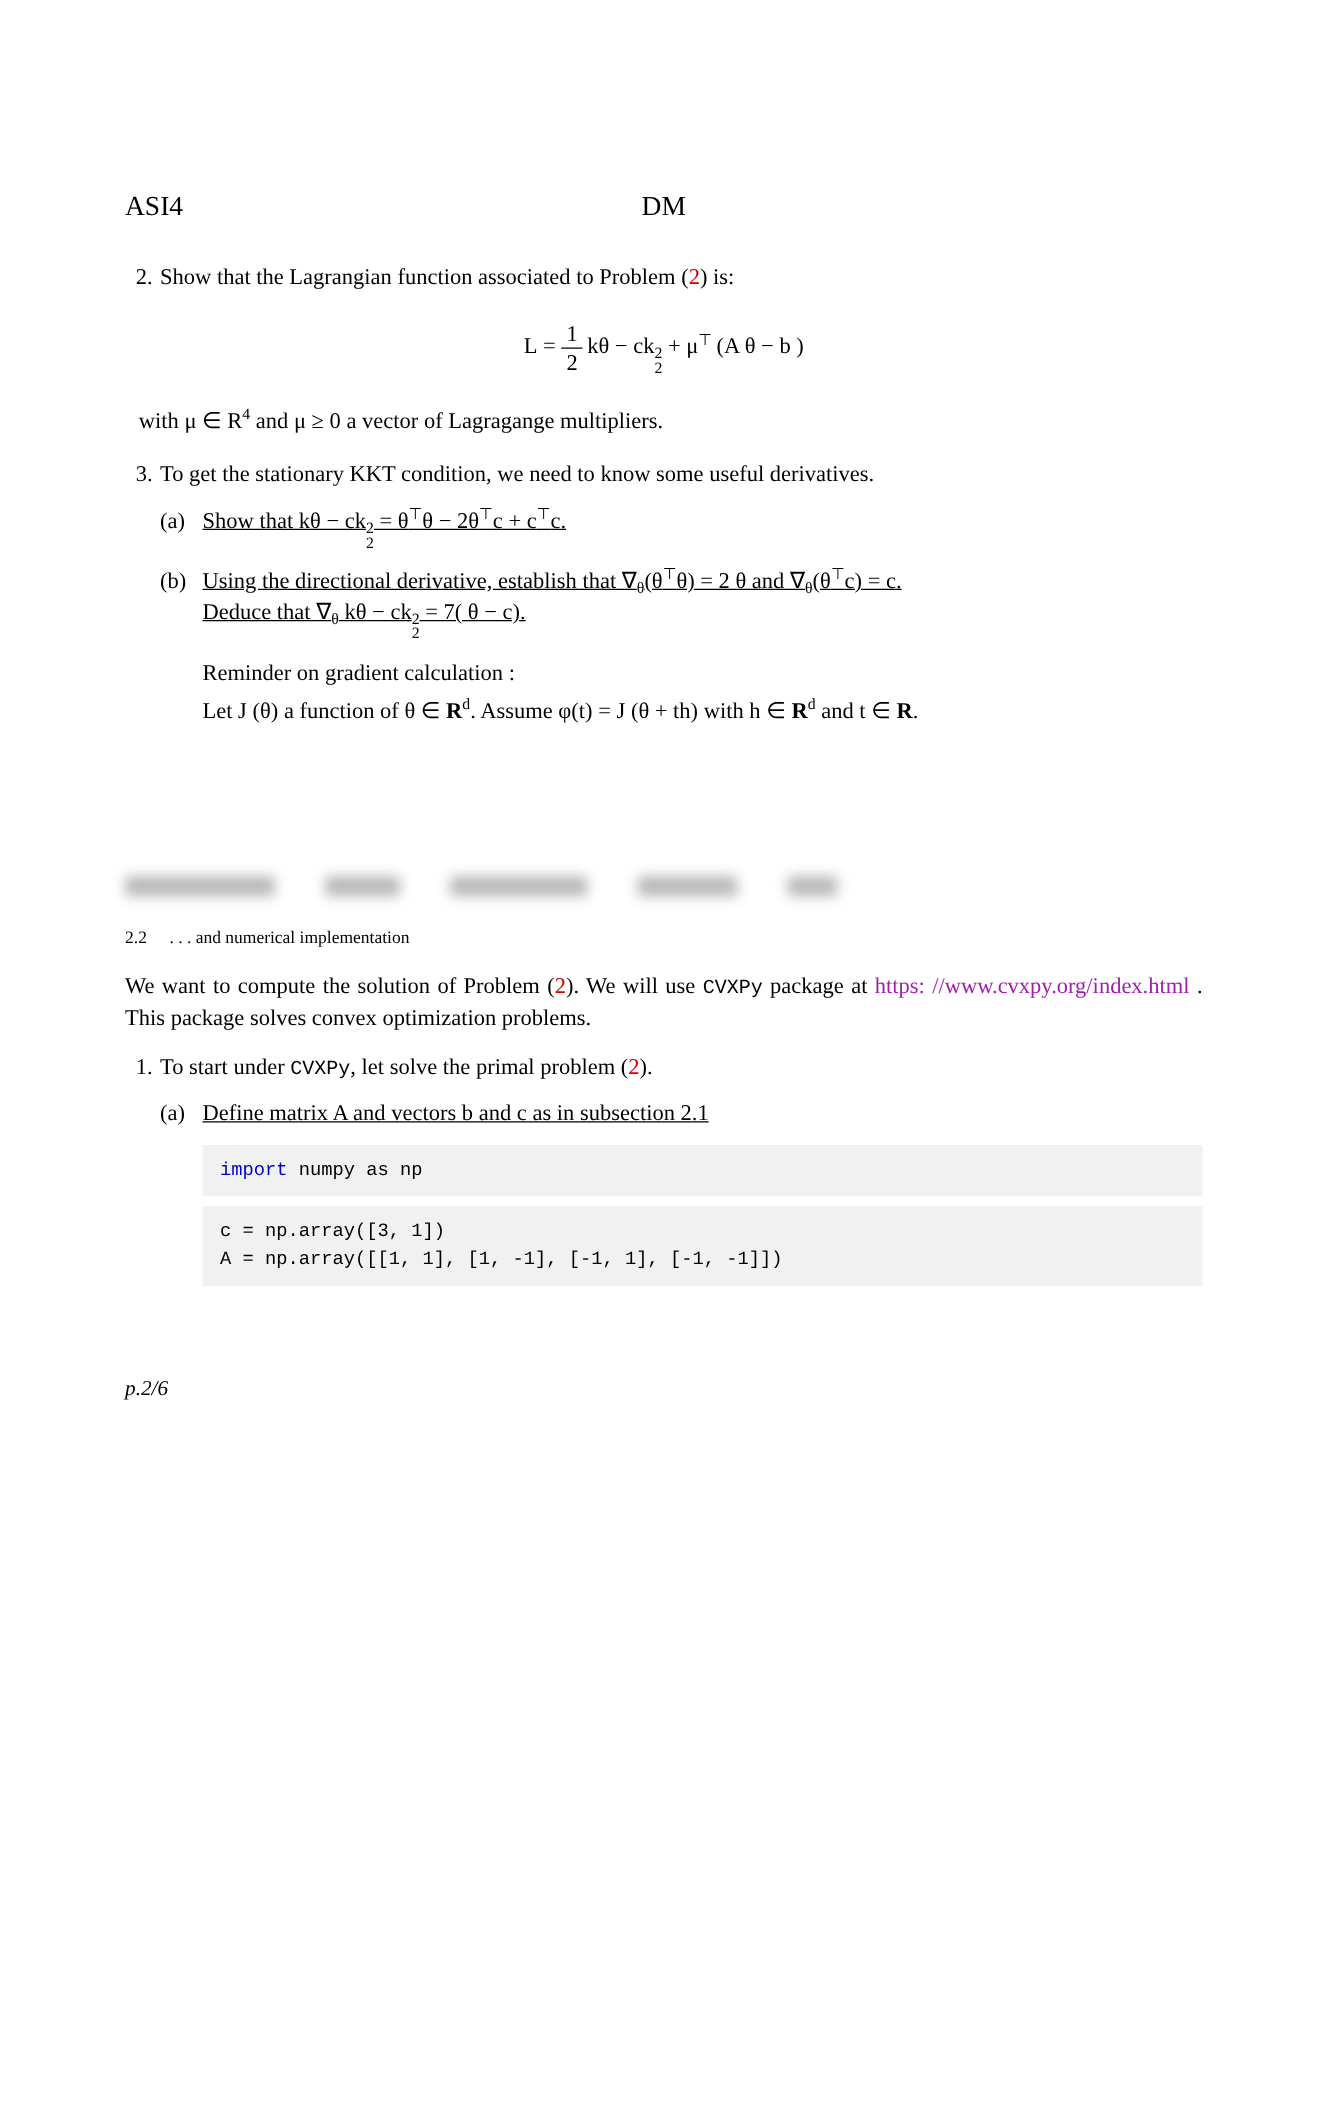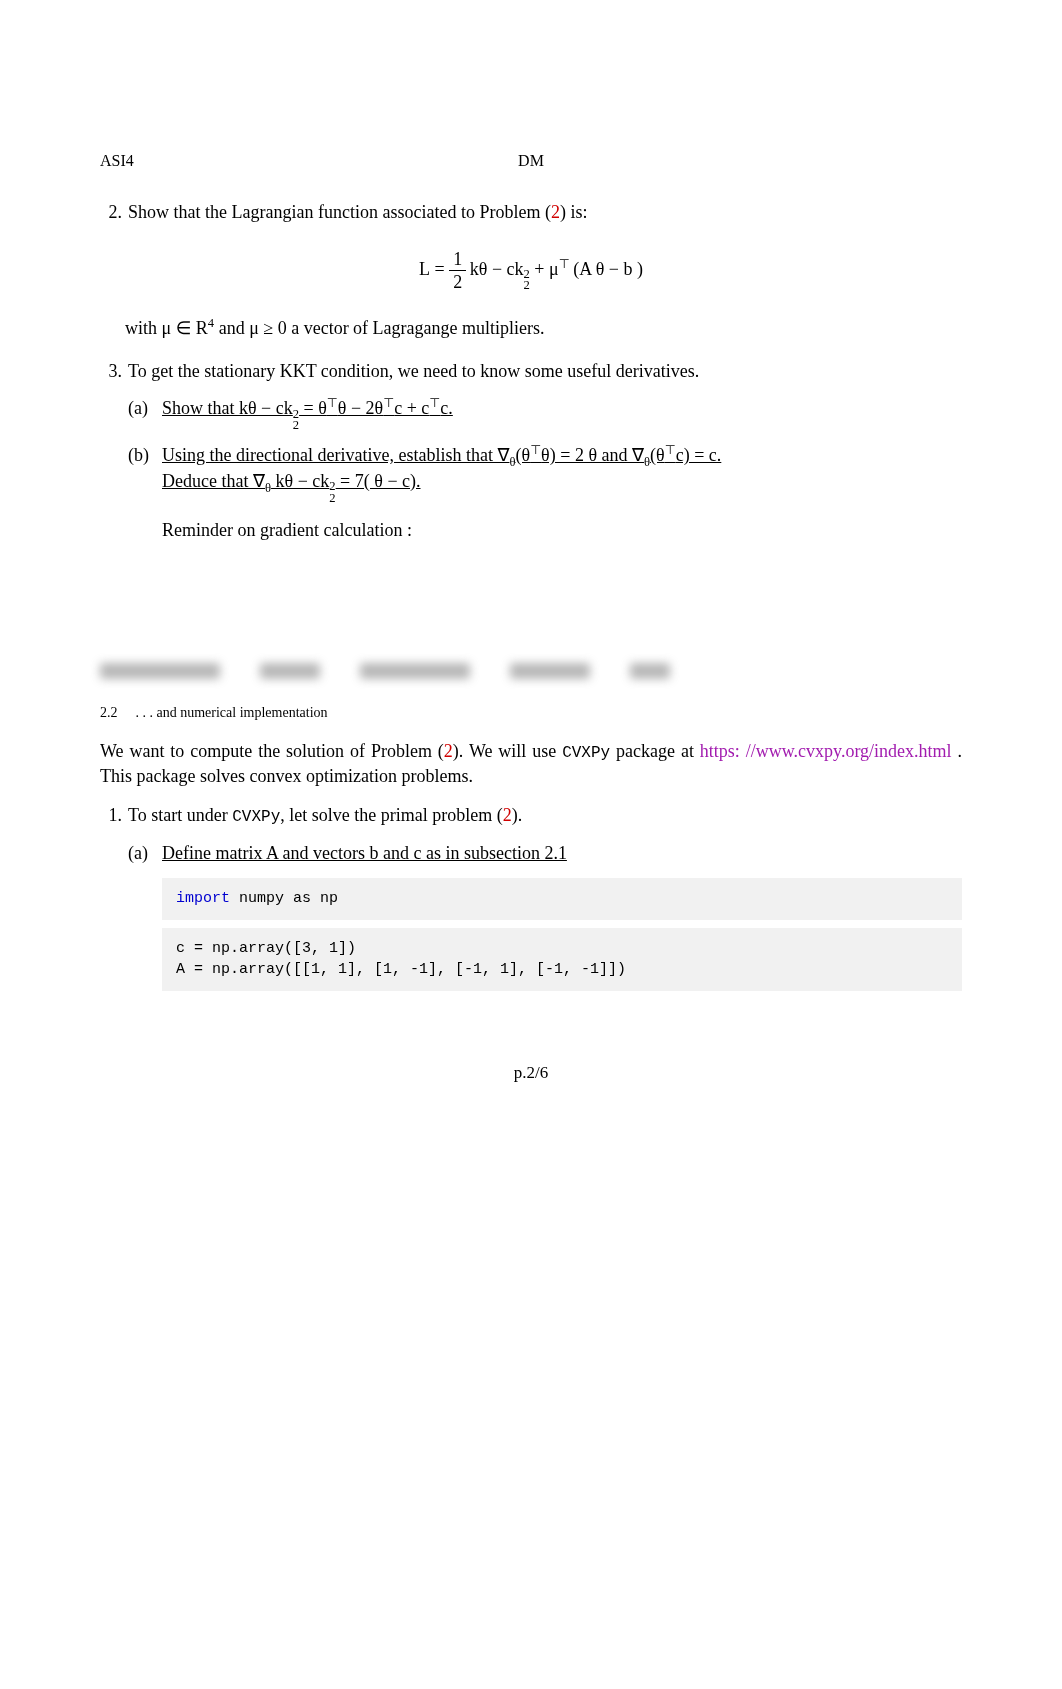--- a/index.html
+++ b/index.html
@@ -1,57 +1,57 @@
 <!DOCTYPE html>
 <html><head>
   <meta charset="utf-8">
   <style>
     * { margin: 0; padding: 0; box-sizing: border-box; }
     body { font-family: 'Times New Roman', Times, serif; font-size: 18px; line-height: 1.4; color: #000; background: #fff; width: 1062px; padding: 150px 100px 60px 100px; position: relative; }
     
-    .header-row { display: flex; justify-content: space-between; margin-bottom: 28px; font-size: 16px; }
+    .header-row { display: flex; justify-content: space-between; margin-bottom: 28px; font-size: 22px; }
     .header-center { position: absolute; left: 50%; transform: translateX(-50%); }
     
     .numbered-item { display: flex; margin-bottom: 12px; }
     .item-num { min-width: 28px; text-align: right; padding-right: 6px; }
     .item-body { flex: 1; text-align: justify; }
     
     .ref-link { color: #d00000; }
     
     .display-math { text-align: center; margin: 24px 0; font-size: 18px; }
     .frac { display: inline-block; vertical-align: middle; text-align: center; line-height: 1; }
     .frac .num { display: block; border-bottom: 1px solid #000; padding: 0 4px 2px; }
     .frac .den { display: block; padding: 2px 4px 0; }
     
     .sup { font-size: 0.7em; vertical-align: super; line-height: 0; }
     .sub { font-size: 0.7em; vertical-align: sub; line-height: 0; }
     .supsub { display: inline-flex; flex-direction: column; vertical-align: -0.3em; font-size: 0.7em; line-height: 0.9; }
     
-    .indent1 { margin-left: 25px; margin-bottom: 18px; }
+    .indent1 { margin-left: 11px; margin-bottom: 18px; }
     
     .sub-item { display: flex; margin-bottom: 12px; margin-left: 28px; }
     .sub-item-label { min-width: 34px; }
     .sub-item-body { flex: 1; text-align: justify; text-decoration: underline; }
     
     .boxed-sec { margin-left: 62px; margin-top: 14px; }
     .boxed-sec p { margin-bottom: 4px; }
     
     .blurred-line { margin-top: 120px; margin-bottom: 18px; height: 22px; filter: blur(5px); opacity: 0.6; display: flex; gap: 40px; }
     .blurred-line span { background: #888; height: 16px; display: inline-block; border-radius: 3px; }
     
     .section-head { font-size: 14px; margin-bottom: 16px; margin-top: 6px; }
     .section-num { margin-right: 18px; }
     
     .url { color: #a21caf; }
     .mono { font-family: 'Courier New', monospace; font-size: 16px; }
     
     .code-block { background: #f1f1f1; margin-left: 62px; padding: 10px 14px; font-family: 'Courier New', monospace; font-size: 15px; line-height: 1.45; margin-bottom: 8px; }
     .code-block .kw { color: #0000d0; text-align: right; }
     
-    .page-num { text-align: center; margin-top: 70px; font-size: 17px; }
+    .page-num { text-align: left; margin-top: 70px; font-size: 17px; font-style: italic; }
     .bbR { font-family: 'Times New Roman', serif; }
   </style>
 </head>
 <body>
 
 <div class="header-row">
   <span>ASI4</span>
   <span class="header-center">DM</span>
 </div>
 
@@ -95,20 +95,23 @@
     <br>
     <span>Deduce that ∇</span><span class="sub">θ</span><span> kθ −  ck</span><span class="supsub">
         <span>2</span>
         <span>2</span>
       </span><span> = 7( θ −  c).</span>
   </div>
 </div>
 
 <div class="boxed-sec">
   <p>Reminder on gradient calculation :</p>
+  <p>
+    <span>Let J (θ) a function of θ ∈ </span><span class="bbR"><b>R</b></span><span class="sup">d</span><span>. Assume φ(t) =  J (θ + th) with h ∈ </span><span class="bbR"><b>R</b></span><span class="sup">d</span><span> and t ∈ </span><span class="bbR"><b>R</b></span><span>.</span>
+  </p>
 </div>
 
 <div class="blurred-line">
   <span style="width:120px"></span>
     <span style="width:60px"></span>
     <span style="width:110px"></span>
     <span style="width:80px"></span>
     <span style="width:40px"></span>
 </div>
 

